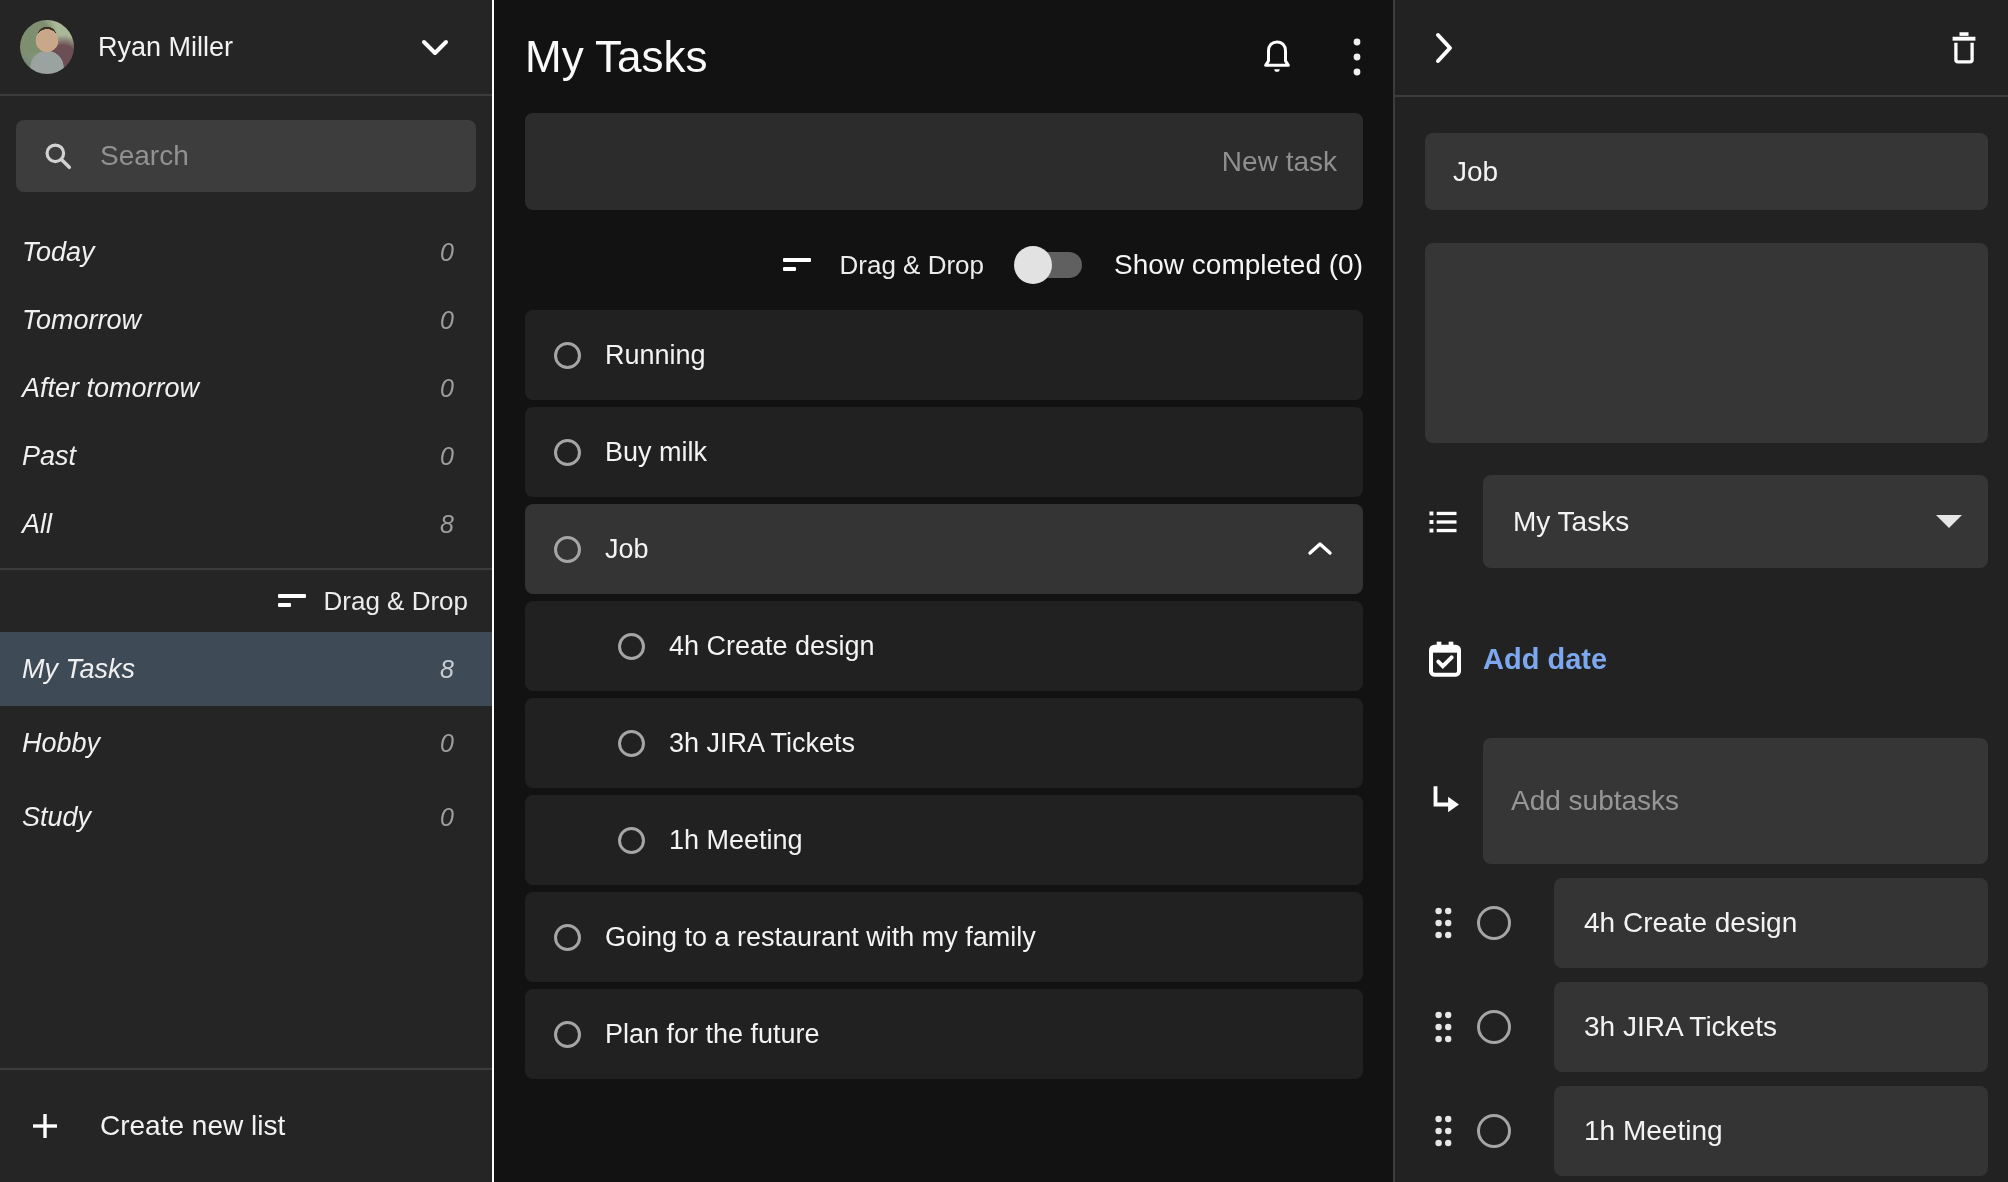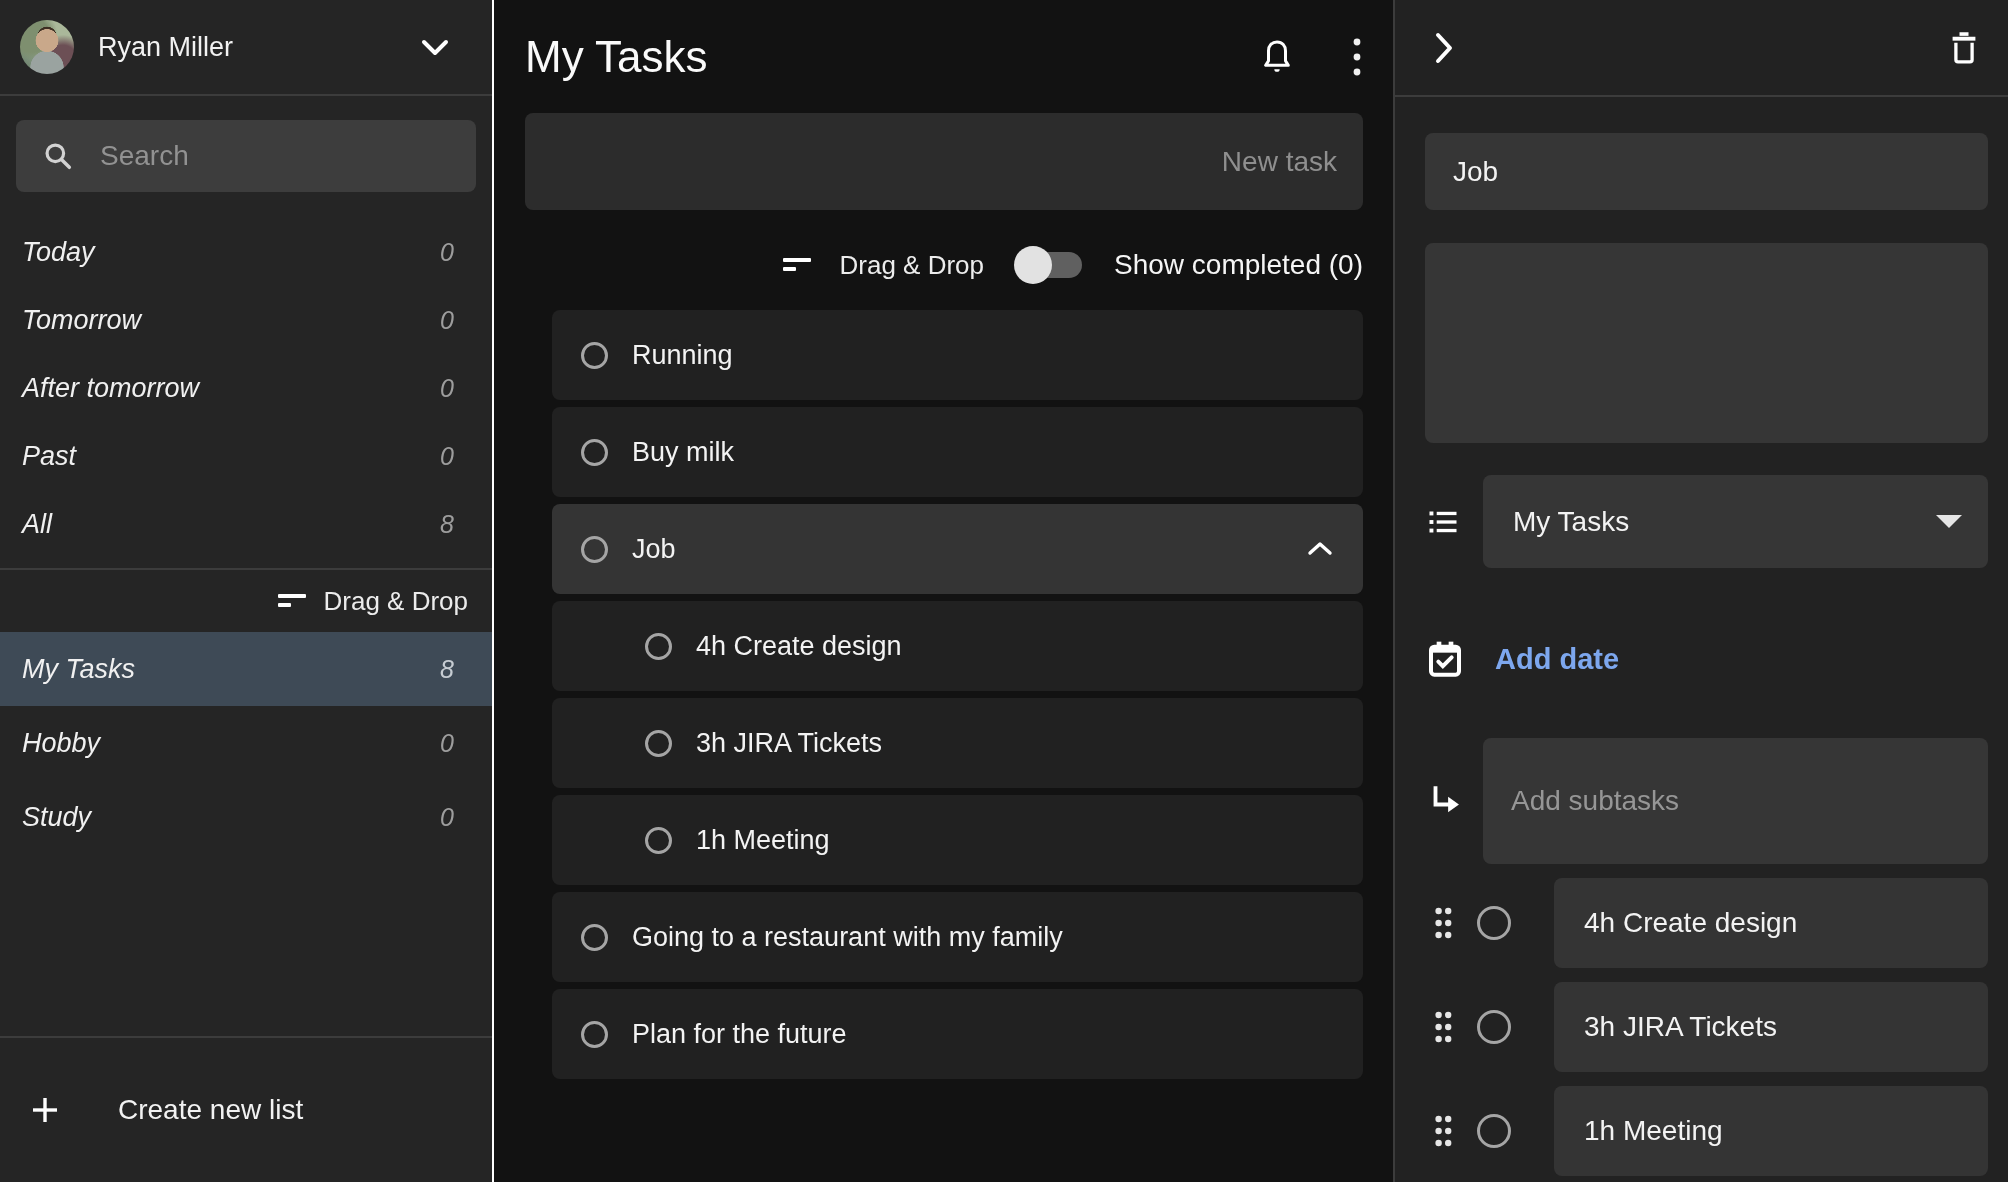--- a/index.html
+++ b/index.html
@@ -54,22 +54,22 @@
   .side-row.selected .side-count { color:#c6ccd2; }
   .list-row { height:74px; }
   .divider { height:2px; background:#3c3c3c; flex:none; }
   .sidebar .divider.top-gap { margin-top:10px; }
   .dragdrop-row {
     height:62px; display:flex; align-items:center; justify-content:flex-end;
     padding-right:24px; gap:16px;
   }
   .dragdrop-row .dd-label, .options-row .dd-label { font-size:26px; color:#ececec;text-align:center; }
   .create-row {
-    height:144px; flex:none; display:flex; align-items:center;
-    padding-left:30px; gap:58px; cursor:pointer;
+    height:112px; flex:none; display:flex; align-items:center;
+    padding-left:30px; gap:40px; cursor:pointer;
   }
   .create-row .create-label { font-size:28px; color:#f2f2f2; }
 
   
   .main {
     flex:1; background:#121212; display:flex; flex-direction:column;
     padding:0 30px 0 31px; min-width:0;
   }
   .main-header {
     height:113px; flex:none; display:flex; align-items:center;
@@ -88,21 +88,21 @@
     height:56px; flex:none; display:flex; align-items:center;
     justify-content:flex-end; gap:26px; margin-bottom:17px;
   }
   .switch { width:66px; height:28px; position:relative; margin:0 6px; cursor:pointer; }
   .switch .track { position:absolute; left:0; right:0; top:1px; height:26px; border-radius:13px; background:#606060; }
   .switch .knob {
     position:absolute; left:-2px; top:-5px; width:38px; height:38px;
     border-radius:50%; background:#e2e2e2;
   }
   .toggle-label { font-size:28px; color:#f5f5f5; }
-  .task-list { flex:1; overflow:hidden;margin-left:27px; }
+  .task-list { flex:1; overflow:hidden; }
   .task-card {
     height:90px; background:#212121; border-radius:8px;
     display:flex; align-items:center; padding-left:29px;
     margin-bottom:7px; cursor:pointer;
   }
   .task-card.expanded { background:#343434; }
   .task-card.sub { padding-left:93px; }
   .radio {
     width:27px; height:27px; border-radius:50%;
     border:3px solid #a5a5a5; flex:none; margin-right:24px; cursor:pointer;
@@ -135,21 +135,21 @@
     flex:1; height:93px; display:flex; align-items:center;
     padding:0 26px 0 30px; cursor:pointer;
   }
   .select-box .sel-label { font-size:28px; color:#f3f3f3; }
   .caret {
     margin-left:auto; width:0; height:0;
     border-left:13px solid transparent; border-right:13px solid transparent;
     border-top:13px solid #e6e6e6;
   }
   .adddate-row { margin-top:56px; height:70px; }
-  .adddate-link { font-size:29px; font-weight:bold; color:#7da7ee; margin-left:12px; cursor:pointer; }
+  .adddate-link { font-size:29px; font-weight:bold; color:#7da7ee; cursor:pointer; }
   .addsub-row { margin-top:44px; }
   .addsub-field { flex:1; height:126px; padding:0 28px; font-size:28px; }
   .addsub-field::placeholder { color:#969696; }
   .srow { margin-top:14px; display:flex; align-items:center; }
   .srail { width:129px; flex:none; display:flex; align-items:center; padding-left:8px; gap:24px; }
   .sub-radio { width:34px; height:34px; border-radius:50%; border:3.5px solid #a5a5a5; cursor:pointer; }
   .sub-card {
     flex:1; height:90px; background:#343434; border-radius:8px;
     display:flex; align-items:center; padding-left:30px;
   }

